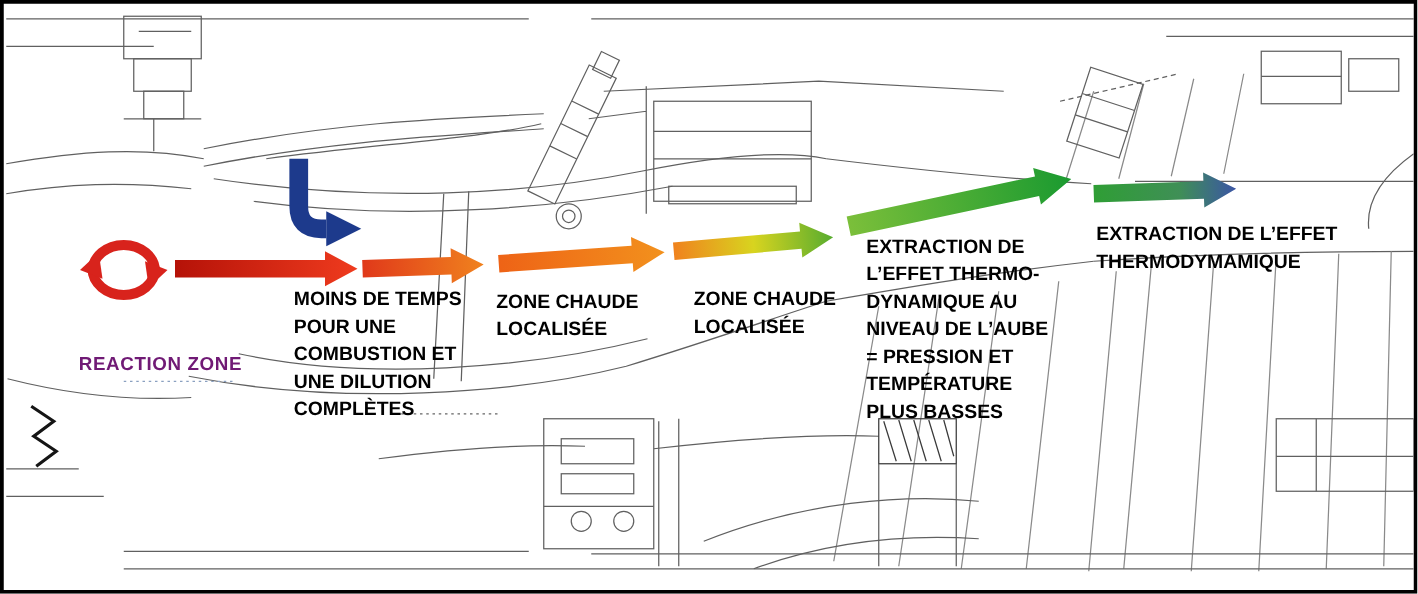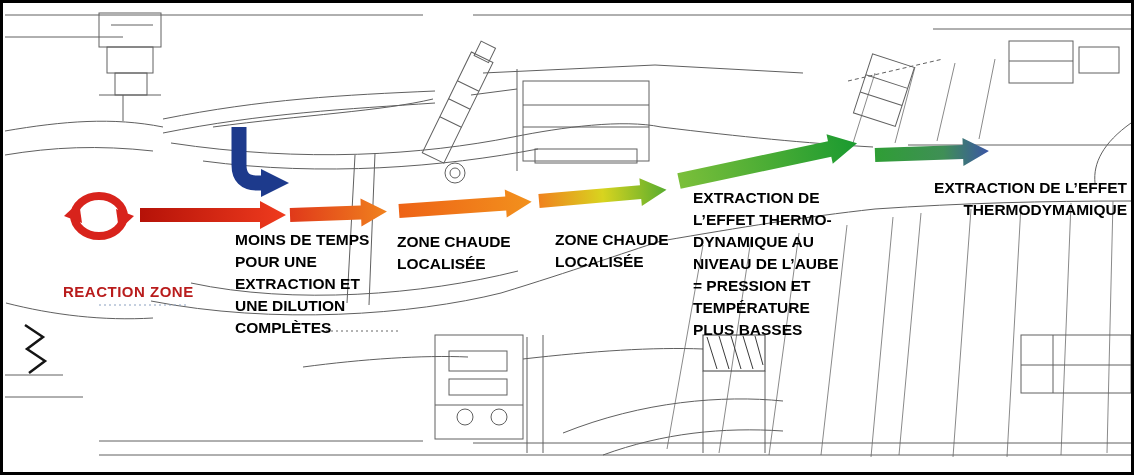--- a/index.html
+++ b/index.html
@@ -7,21 +7,21 @@
     position:relative;width:1134px;height:475px;box-sizing:border-box;
     border:3px solid #000;background:#fff;overflow:hidden;
     font-family:"Liberation Sans",sans-serif;
   }
   svg.art{position:absolute;left:0;top:0;z-index:1;}
   .label{
     position:absolute;z-index:3;color:#000;font-weight:bold;
     font-size:15.5px;line-height:22px;white-space:pre-line;
   }
   .watermark{
-    z-index:2;color:#b91c1c;font-size:15px;letter-spacing:.5px;
+    z-index:2;color:#701a75;font-size:15px;letter-spacing:.5px;
   }
 </style>
 </head>
 <body>
 
 <div class="stage">
 
   <svg class="art" width="1134" height="475" viewBox="0 0 1134 475">
     <defs>
       <linearGradient id="gRed" x1="0" y1="0" x2="1" y2="0">
@@ -183,33 +183,33 @@
         <polygon fill="url(#gGrBl)" points="0,-7 88,-7 88,-14 114,0 88,14 88,7 0,7"></polygon>
       </g>
     </g>
   </svg>
 
   <div class="label watermark" style="left:60px;top:278px;">REACTION ZONE</div>
 
 
   <div class="label" style="left:232px;top:226px;width:150px;">MOINS DE TEMPS
 POUR UNE
-EXTRACTION ET
+COMBUSTION ET
 UNE DILUTION
 COMPLÈTES</div>
 
   <div class="label" style="left:394px;top:228px;width:135px;">ZONE CHAUDE
 LOCALISÉE</div>
 
   <div class="label" style="left:552px;top:226px;width:135px;">ZONE CHAUDE
 LOCALISÉE</div>
 
   <div class="label" style="left:690px;top:184px;width:180px;">EXTRACTION DE
 L’EFFET THERMO-
 DYNAMIQUE AU
 NIVEAU DE L’AUBE
 = PRESSION ET
 TEMPÉRATURE
 PLUS BASSES</div>
 
-  <div class="label" style="left:874px;top:174px;width:250px;text-align:right;">EXTRACTION DE L’EFFET
+  <div class="label" style="left:874px;top:174px;width:250px;">EXTRACTION DE L’EFFET
 THERMODYMAMIQUE</div>
 </div>
 
 </body></html>

